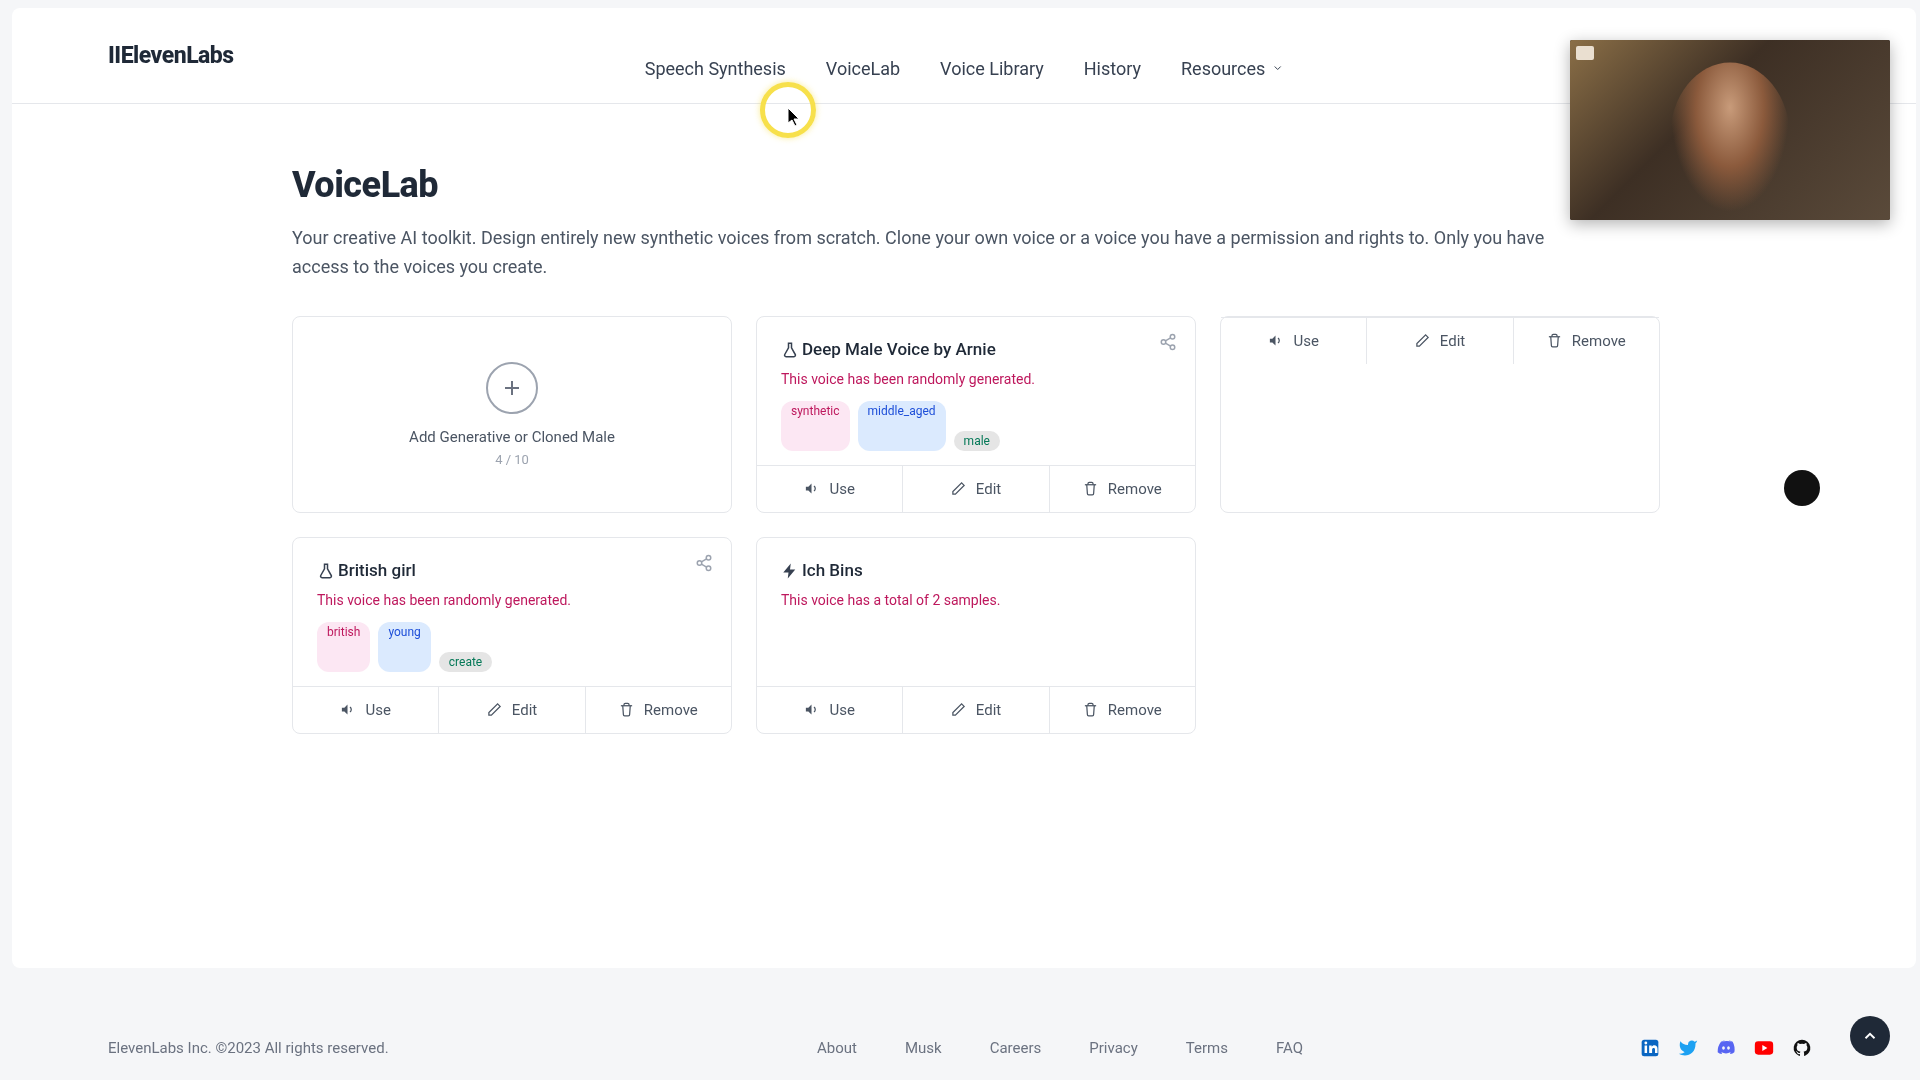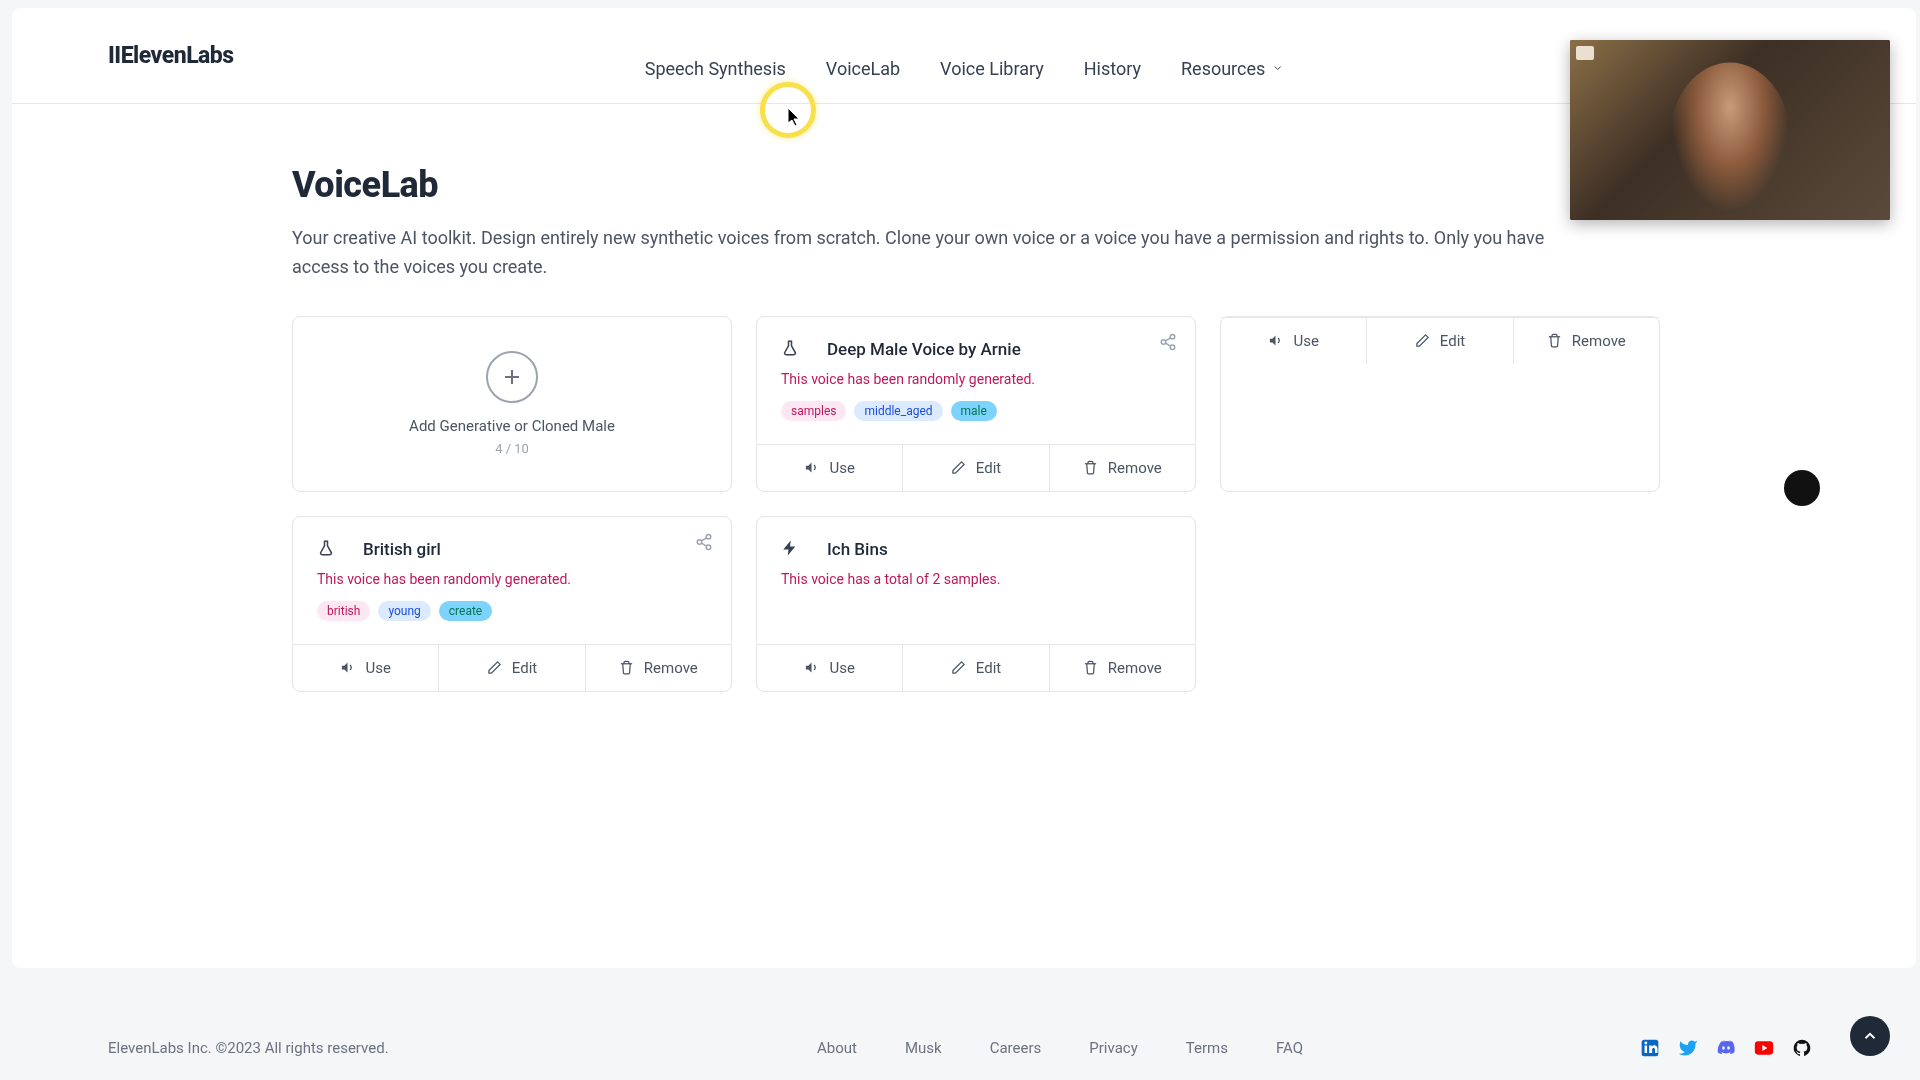--- a/index.html
+++ b/index.html
@@ -16,31 +16,31 @@
 .page-title { font-size: 36px; font-weight: 800; margin-bottom: 18px; letter-spacing: -0.5px; }
 .page-desc { font-size: 18px; color: #4b5563; line-height: 1.6; margin-bottom: 34px; max-width: 1280px; }
 .grid { display: grid; grid-template-columns: repeat(3, 440px); gap: 24px; }
 .card { border: 1px solid #e5e7eb; border-radius: 8px; background: #fff; display: flex; flex-direction: column; min-height: 176px; }
 .add-card { align-items: center; justify-content: center; text-align: center; padding: 20px; }
 .plus-circle { width: 52px; height: 52px; border: 2px solid #9ca3af; border-radius: 50%; display: flex; align-items: center; justify-content: center; margin-bottom: 14px; color: #6b7280; }
 .plus-circle svg { width: 24px; height: 24px; }
 .add-label { font-size: 15px; color: #4b5563; margin-bottom: 6px; }
 .add-count { font-size: 13px; color: #9ca3af; }
 .card-body { padding: 22px 24px 14px 24px; flex: 1; position: relative; }
-.card-title-row { display: flex; align-items: flex-start; gap: 28px; margin-bottom: 12px; }
+.card-title-row { display: flex; align-items: flex-end; gap: 3px; margin-bottom: 12px; }
 .card-icon { width: 18px; height: 18px; color: #374151; flex-shrink: 0; }
 .card-title { font-size: 17px; font-weight: 500; color: #1f2937; }
 .share-btn { position: absolute; top: 16px; right: 18px; color: #9ca3af; cursor: pointer; }
 .share-btn svg { width: 18px; height: 18px; }
 .card-desc { font-size: 14px; color: #be185d; margin-bottom: 14px; }
 .tags { display: flex; gap: 8px; flex-wrap: wrap; }
 .tag { font-size: 12px; padding: 3px 10px; border-radius: 12px; }
 .tag-pink { background: #fce7f3; color: #be185d; }
 .tag-blue { background: #dbeafe; color: #1d4ed8; }
-.tag-green { background: #7dd3fc; color: #047857; }
+.tag-green { background: #e5e5e5; color: #047857; margin-top: 30px; }
 .card-actions { display: flex; border-top: 1px solid #e5e7eb; }
 .action { flex: 1; display: flex; align-items: center; justify-content: center; gap: 10px; padding: 14px 0; font-size: 15px; color: #4b5563; cursor: pointer; border-right: 1px solid #e5e7eb; }
 .action:last-child { border-right: none; }
 .action svg { width: 15px; height: 15px; }
 .footer { position: absolute; bottom: 0; left: 12px; right: 12px; height: 64px; display: flex; align-items: center; padding: 0 96px; background: #f5f6f8; font-size: 15px; color: #6b7280; gap: 40px; }
 .footer-left { }
 .footer-links { display: flex; gap: 48px; position: absolute; left: 50%; transform: translateX(-50%); margin-left: 100px;}
 .footer-link { color: #6b7280; cursor: pointer; }
 .social { display: flex; gap: 18px; margin-left: auto; align-items: center; }
 .social-icon { width: 20px; height: 20px; cursor: pointer; }
@@ -107,21 +107,21 @@
                   <line x1="8.6" y1="13.5" x2="15.4" y2="17.5"></line>
                 </svg></div>
       <div class="card-title-row">
         <span class="card-icon"><svg viewBox="0 0 24 24" fill="none" stroke="currentColor" stroke-width="2">
                     <path d="M9 3h6M10 3v6l-5 9a2 2 0 001.7 3h10.6a2 2 0 001.7-3l-5-9V3"></path>
                   </svg></span>
         <span class="card-title">Deep Male Voice by Arnie</span>
       </div>
       <div class="card-desc">This voice has been randomly generated.</div>
       <div class="tags">
-                <span class="tag tag-pink">samples</span>
+                <span class="tag tag-pink">synthetic</span>
                 <span class="tag tag-blue">middle_aged</span>
                 <span class="tag tag-green">male</span>
               </div>
     </div>
     <div class="card-actions">
       <div class="action">
         <svg viewBox="0 0 24 24" fill="currentColor">
                   <path d="M3 9v6h4l5 5V4L7 9H3z"></path>
                   <path d="M16 8a5 5 0 010 8" fill="none" stroke="currentColor" stroke-width="2"></path>
                 </svg>

